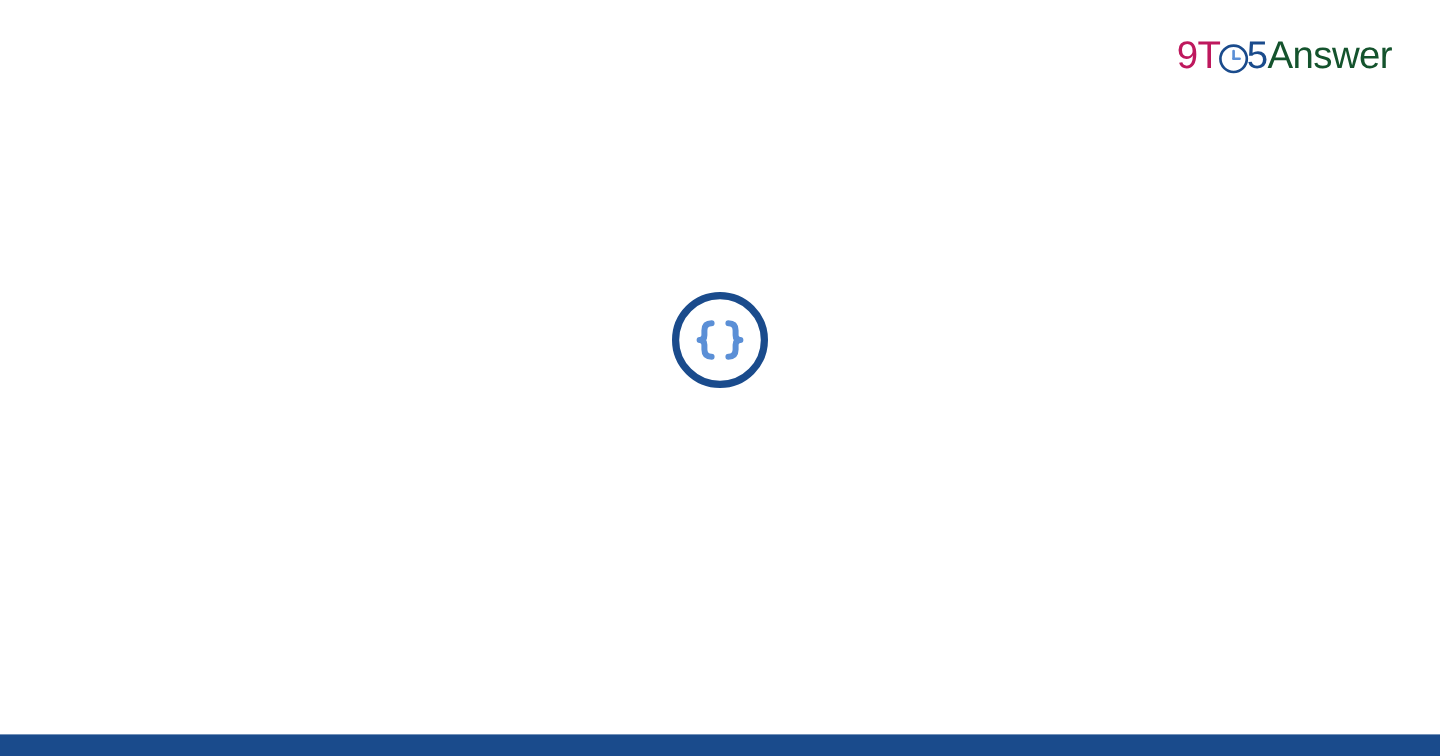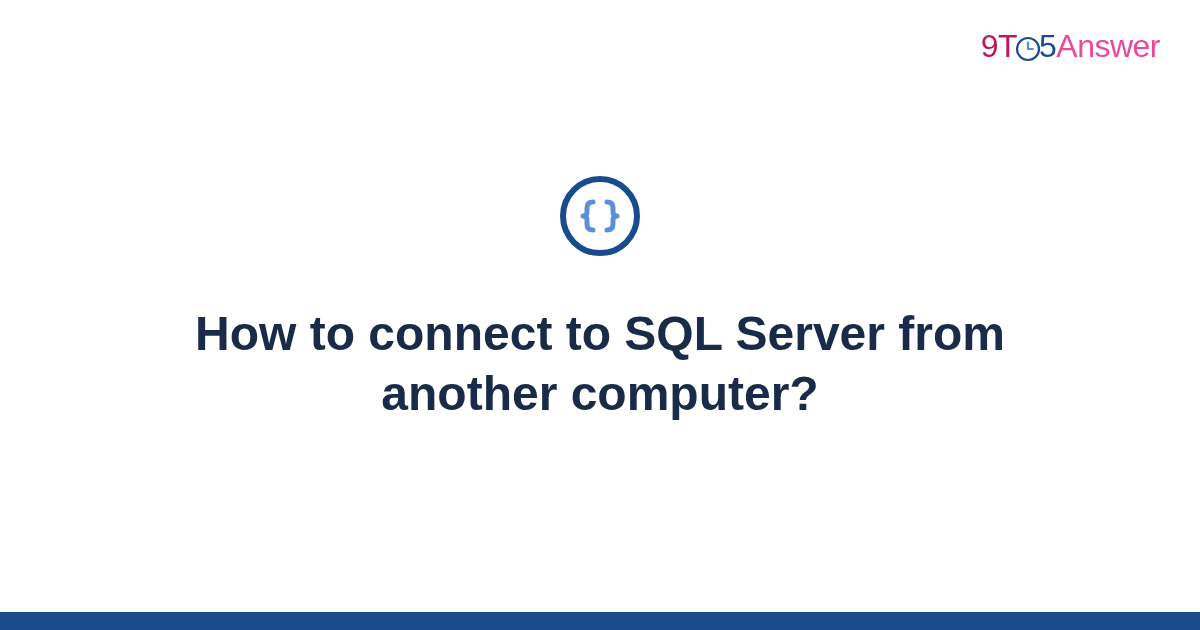--- a/index.html
+++ b/index.html
@@ -31,21 +31,21 @@
       display: inline-flex;
       align-items: center;
       vertical-align: middle;
       margin: 0 -2px;
     }
     .logo .five {
       color: #1a4b8c;
       font-weight: 500;
     }
     .logo .answer {
-      color: #ec4899;
+      color: #14532d;
       font-weight: 400;
     }
     .center-content {
       position: absolute;
       top: 50%;
       left: 50%;
       transform: translate(-50%, -56%);
       width: 100%;
       text-align: center;
     }
@@ -93,16 +93,15 @@
     </span><span class="five">5</span><span class="answer">Answer</span>
 </div>
 
 <div class="center-content">
   <div class="category-icon">
     <svg viewBox="0 0 44 44">
       <path d="M 15 8 Q 9 8 9 14 L 9 18 Q 9 22 5 22 Q 9 22 9 26 L 9 30 Q 9 36 15 36" fill="none" stroke="#5b8fd6" stroke-width="5" stroke-linecap="round" stroke-linejoin="round"></path>
       <path d="M 29 8 Q 35 8 35 14 L 35 18 Q 35 22 39 22 Q 35 22 35 26 L 35 30 Q 35 36 29 36" fill="none" stroke="#5b8fd6" stroke-width="5" stroke-linecap="round" stroke-linejoin="round"></path>
     </svg>
   </div>
-  <h1 class="title">How to connect to SQL Server from another computer?</h1>
 </div>
 
 <div class="footer-bar"></div>
 
 </body></html>

